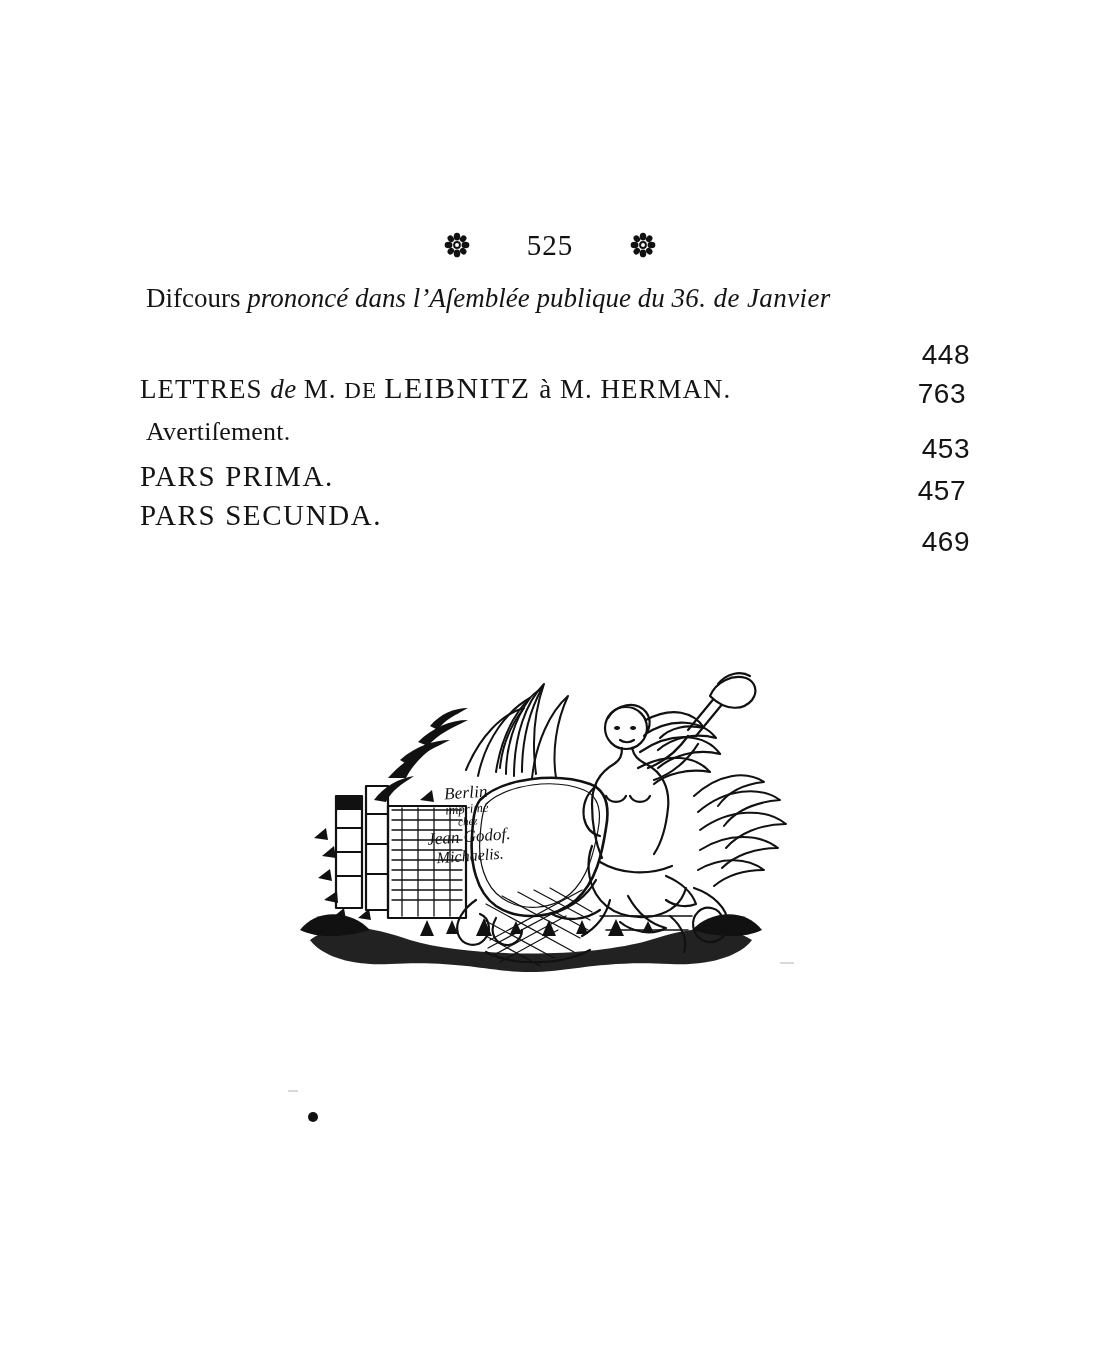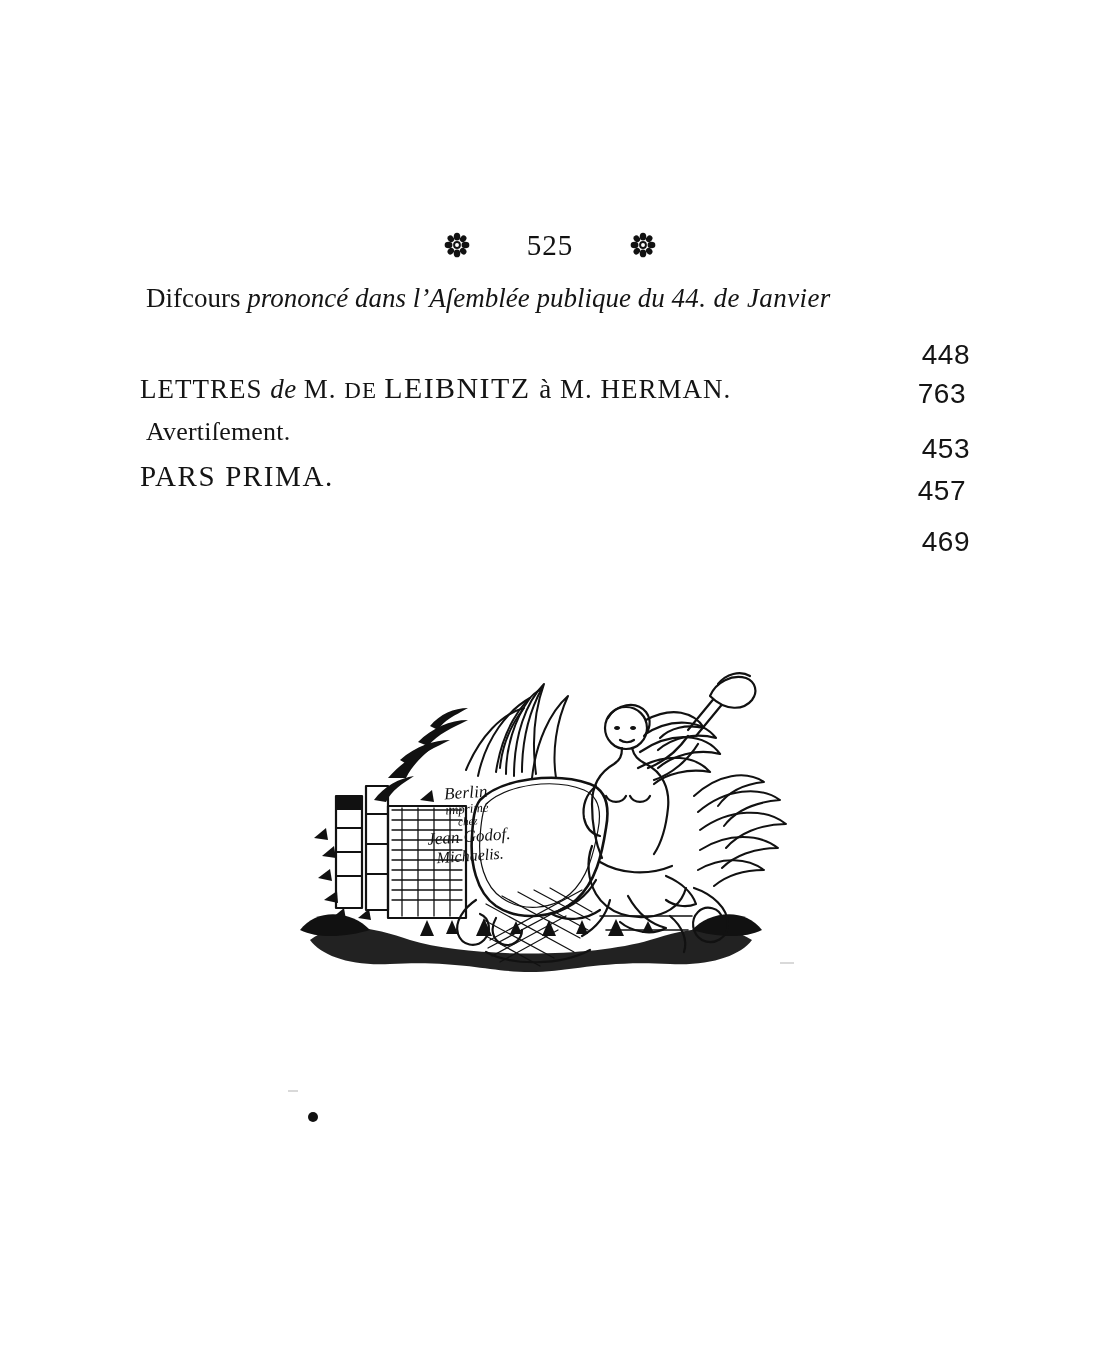--- a/index.html
+++ b/index.html
@@ -229,21 +229,21 @@
         </g>
       </svg>
     </span>
   </div>
 
   <div class="toc">
 
     <div class="toc-entry e1" id="row1">
       <div class="toc-text">
         <span class="l1">
-          <span class="rom">Di</span><span class="rom">f</span><span class="rom">cours </span><span class="ital">prononcé dans l’A</span><span class="ital">ſ</span><span class="ital">emblée publique  du </span><span class="ital-sp">44. de Janvier</span>
+          <span class="rom">Di</span><span class="rom">f</span><span class="rom">cours </span><span class="ital">prononcé dans l’A</span><span class="ital">ſ</span><span class="ital">emblée publique  du </span><span class="ital-sp">36. de Janvier</span>
         </span>
       </div>
       <span class="toc-page">448</span>
     </div>
 
     <div class="toc-entry e2" id="row2">
       <div class="toc-text">
         <span class="mid">LETTRES </span><span class="it">de </span><span class="mid">M. </span><span class="sc">DE </span><span class="big">LEIBNITZ </span><span class="mid">à </span><span class="mid">M. HERMAN.</span>
       </div>
       <span class="toc-page">763</span>
@@ -255,20 +255,21 @@
       </div>
       <span class="toc-page">453</span>
     </div>
 
     <div class="toc-entry e4" id="row4">
       <div class="toc-text">PARS PRIMA.</div>
       <span class="toc-page">457</span>
     </div>
 
     <div class="toc-entry e5" id="row5">
+      <div class="toc-text">PARS SECUNDA.</div>
       <span class="toc-page">469</span>
     </div>
 
   </div>
 
   <div class="vignette">
     <svg viewBox="0 0 520 400" aria-hidden="true">
       <g stroke="#111" fill="none" stroke-width="2.2" stroke-linecap="round" stroke-linejoin="round">
 
         <path d="M40 340 C70 318 110 330 140 340 C200 358 320 358 380 340 C412 330 452 320 482 340

